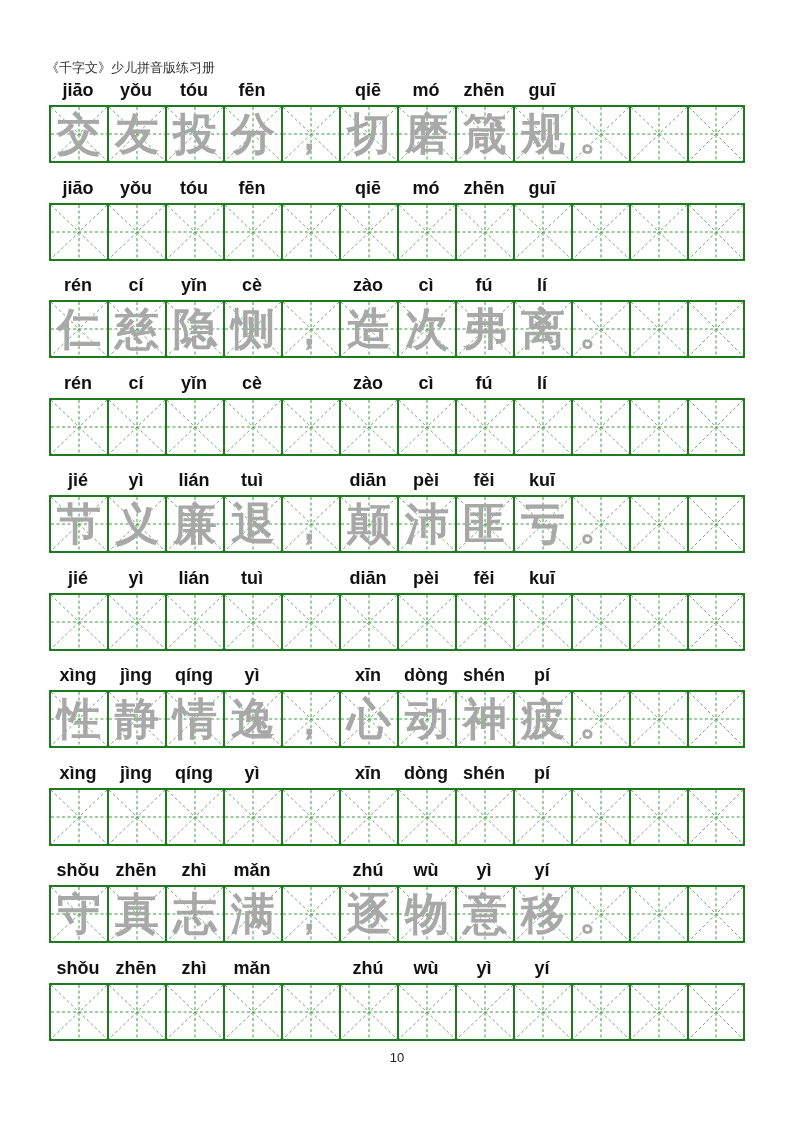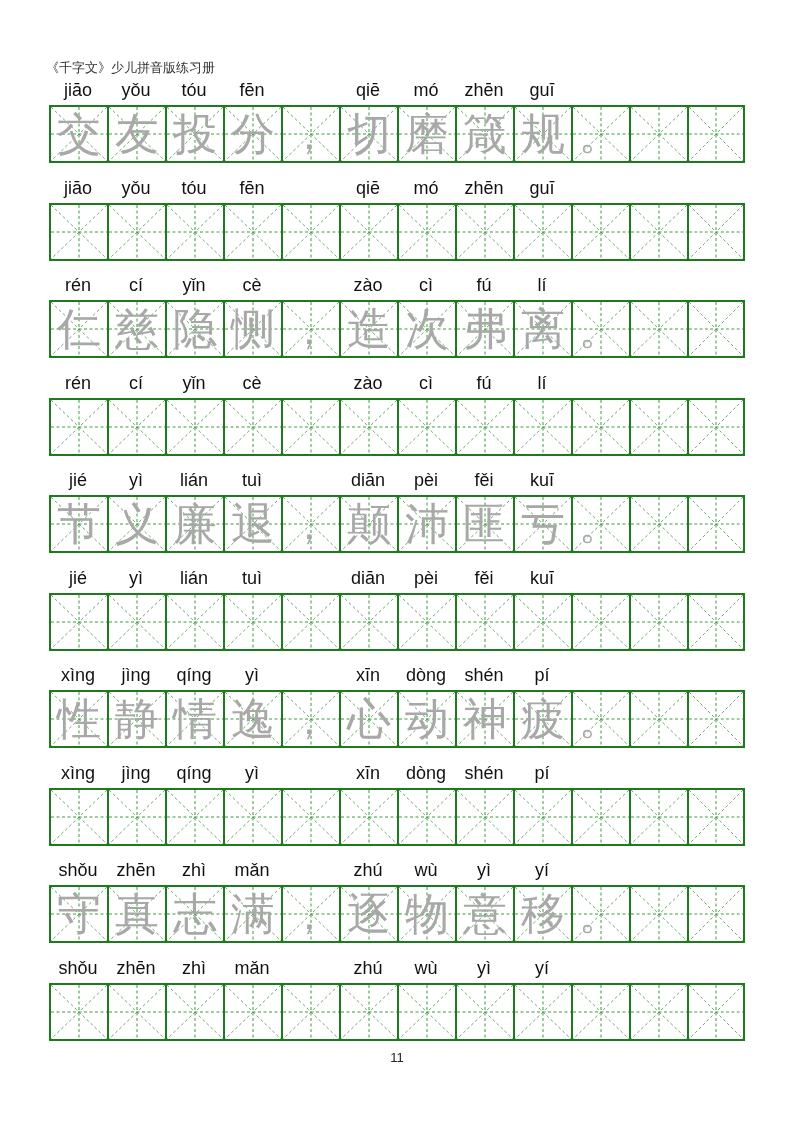--- a/index.html
+++ b/index.html
@@ -4,21 +4,21 @@
   <style>
     html, body { margin: 0; padding: 0; }
     body {
       width: 794px; height: 1123px; background: #ffffff; position: relative;
       overflow: hidden; font-family: "Liberation Sans", "DejaVu Sans", sans-serif;
     }
     .header {
       position: absolute; left: 46px; top: 59px; font-size: 13px; color: #333;
       font-family: "DejaVu Sans", sans-serif; letter-spacing: 0px;
     }
-    .block { position: absolute; left: 49px; width: 696px; }
+    .block { position: absolute; left: 49px; width: 696px; font-weight: bold; }
     .pinyin-row { position: relative; height: 24px; }
     .pinyin {
       position: absolute; top: 0; width: 58px; text-align: center;
       font-size: 18px; color: #111; line-height: 22px;
       font-family: "Liberation Sans", sans-serif;
     }
     .grid {
       position: absolute; left: 0; width: 696px; height: 58px;
       display: flex; border-top: 2px solid #1f7a1f; border-bottom: 2px solid #1f7a1f;
       box-sizing: border-box;
@@ -1302,13 +1302,13 @@
             <line x1="56" y1="0" x2="0" y2="54" stroke="#3f9a3f" stroke-width="0.8" stroke-dasharray="3,2.5"></line>
             <line x1="28" y1="0" x2="28" y2="54" stroke="#3f9a3f" stroke-width="1" stroke-dasharray="3,2.5"></line>
             <line x1="0" y1="27" x2="56" y2="27" stroke="#3f9a3f" stroke-width="1" stroke-dasharray="3,2.5"></line>
           </svg>
           <span class="char" style="color: rgb(168, 168, 168);"></span>
         </div>
       </div>
     </div>
   </div>
 
-<div class="page-number">11</div>
+<div class="page-number">10</div>
 
 </body></html>

